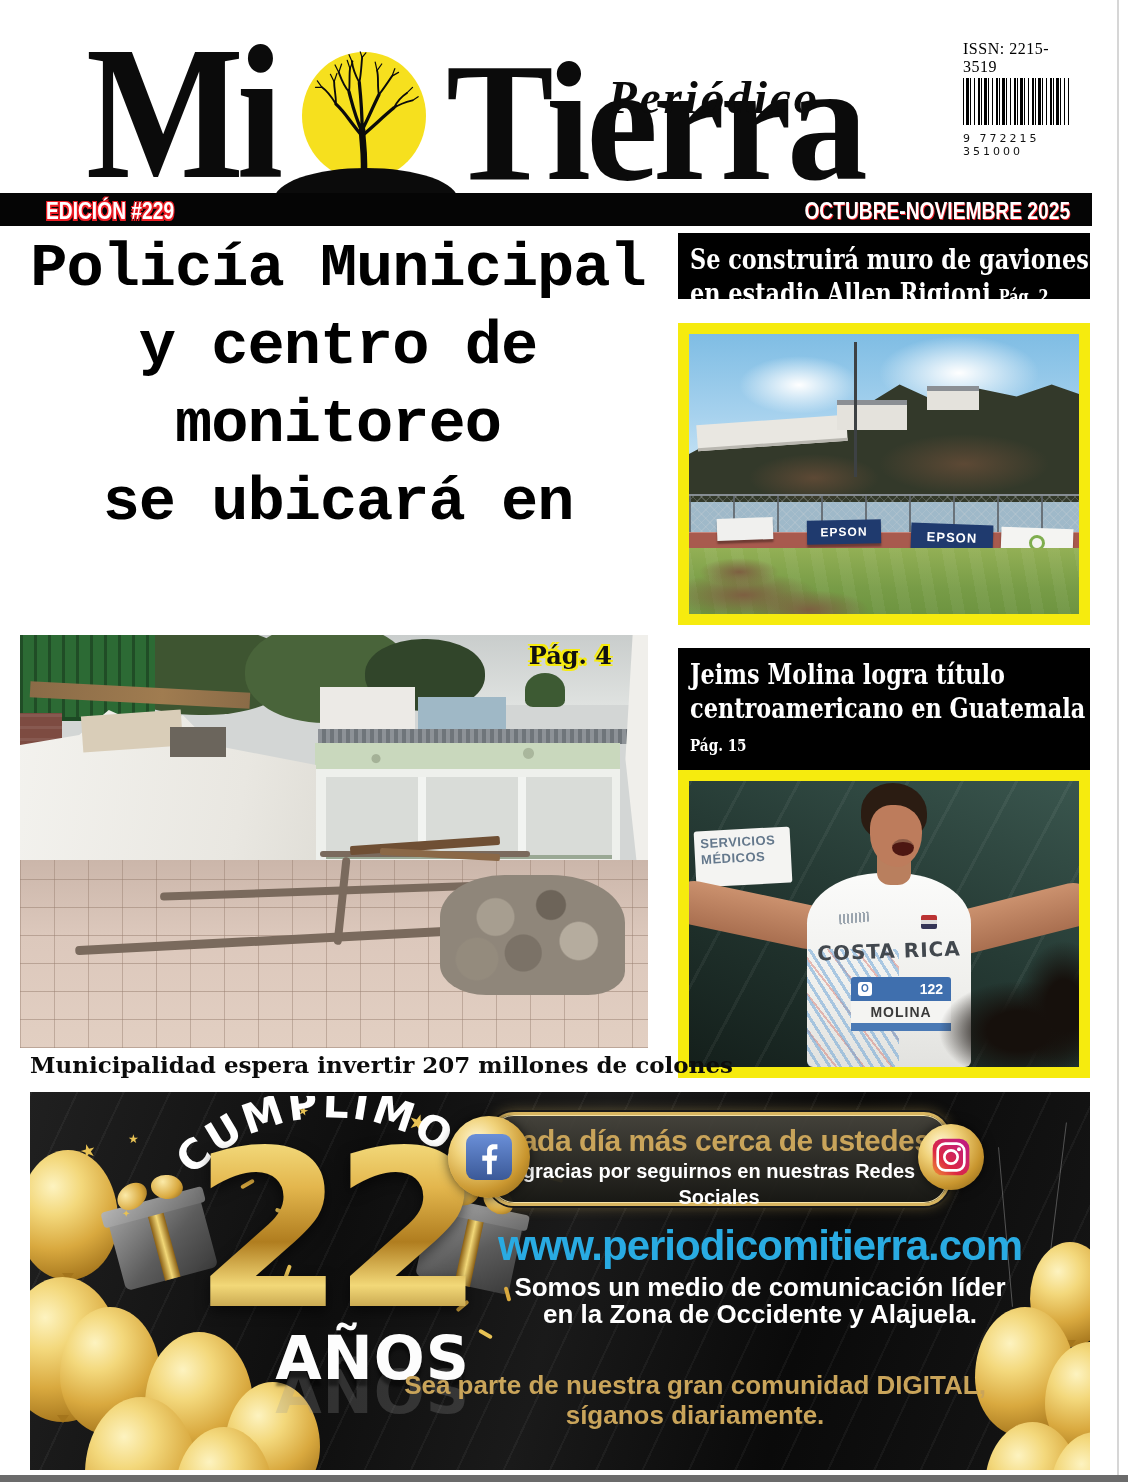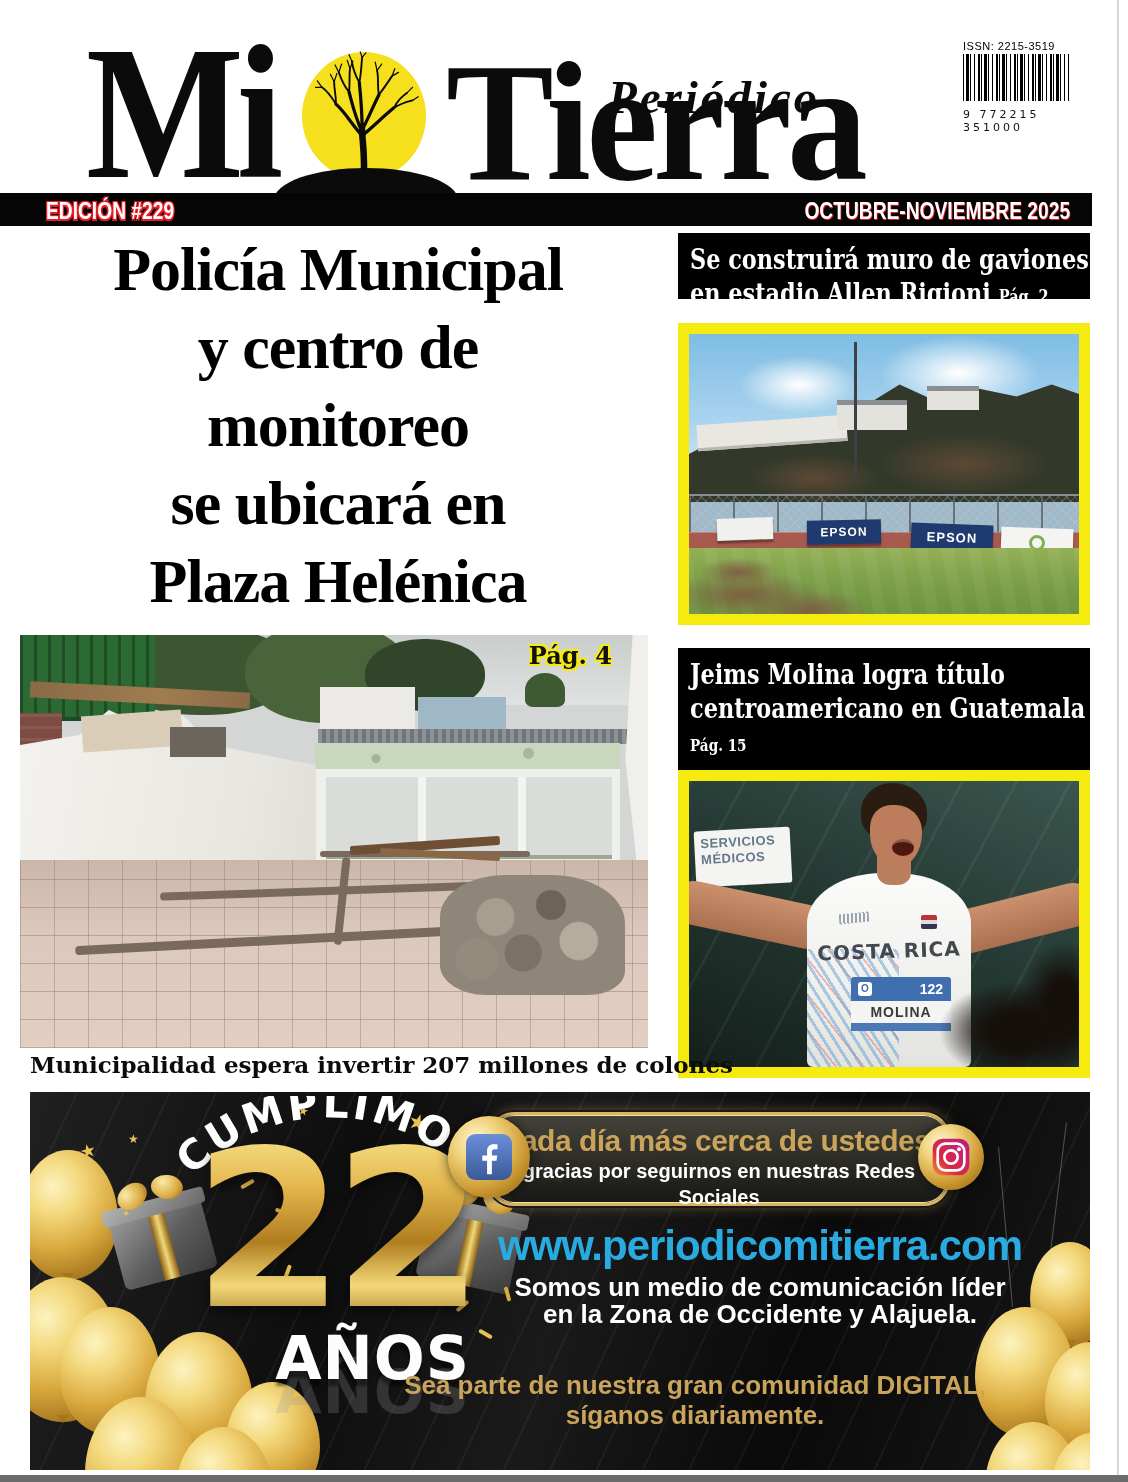--- a/index.html
+++ b/index.html
@@ -17,38 +17,38 @@
                 background:#F6E01E;}
   .logo-tree{position:absolute;left:8px;top:0px;width:112px;height:140px;}
   .logo-mound{position:absolute;left:-26px;top:118px;width:184px;height:32px;background:#0b0b0b;
               border-radius:92px 92px 0 0 / 32px 32px 0 0;}
   .brand-tierra{position:absolute;left:446px;top:37px;font-family:"Liberation Serif",serif;
                 font-weight:bold;font-size:170px;line-height:1;letter-spacing:-5px;color:#0b0b0b;
                 transform:scaleX(0.95);transform-origin:left top;}
   .brand-tagline{position:absolute;left:608px;top:70px;font-family:"Liberation Serif",serif;
                  font-style:italic;font-weight:bold;font-size:47px;letter-spacing:3px;color:#0b0b0b;}
   .barcode-block{position:absolute;left:963px;top:40px;width:106px;text-align:left;}
-  .issn{font-size:11px;letter-spacing:.5px;color:#000;font-family:Liberation Sans, sans-serif;}
+  .issn{font-size:16px;letter-spacing:.5px;color:#000;font-family:Liberation Serif, serif;}
   .bars{height:47px;margin-top:2px;
         background:repeating-linear-gradient(90deg,#000 0 1px,#fff 1px 3px,#000 3px 6px,#fff 6px 7px,
         #000 7px 8px,#fff 8px 11px,#000 11px 12px,#fff 12px 15px,#000 15px 17px,#fff 17px 18px);}
   .bcdigits{font-size:11px;letter-spacing:3px;margin-top:7px;font-family:"DejaVu Sans",sans-serif;}
 
   
   .edition-bar{position:absolute;left:0;top:193px;width:1092px;height:33px;background:#050505;}
   .edition{position:absolute;left:46px;top:4px;font-weight:bold;font-size:24px;color:#fff;
            letter-spacing:0px;transform:scaleX(0.8);transform-origin:left top;
            text-shadow:1.5px 1.5px 0 #ED1C24,-1.5px 1.5px 0 #ED1C24,1.5px -1.5px 0 #ED1C24,-1.5px -1.5px 0 #ED1C24;}
   .pdate{position:absolute;right:22px;top:4px;font-weight:bold;font-size:24px;color:#fff;
          transform:scaleX(0.8);transform-origin:right top;
          text-shadow:1px 1px 0 #ED1C24;}
 
   
   .headline{position:absolute;left:10px;top:230px;width:656px;margin:0;text-align:center;
-            font-family:Liberation Serif, serif;font-weight:bold;font-size:62px;
+            font-family:Liberation Mono, monospace;font-weight:bold;font-size:62px;
             line-height:78px;letter-spacing:-1px;color:#000;}
   .headline span{display:block;}
 
   
   .story-box{position:absolute;left:678px;width:412px;background:#000;color:#fff;padding:10px 12px;}
   .story-box .tl{font-family:"DejaVu Serif","Liberation Serif",serif;font-weight:bold;font-size:28px;
                  line-height:34px;white-space:nowrap;transform:scaleX(0.8);transform-origin:left top;}
   .story-box .pref{font-size:18px;margin-left:10px;}
   .story-box .pref2{font-family:"DejaVu Serif",serif;font-weight:bold;font-size:16px;margin-top:10px;
                     transform:scaleX(0.85);transform-origin:left top;}
@@ -252,21 +252,20 @@
   <div class="edition-bar">
     <span class="edition">EDICIÓN #229</span>
     <span class="pdate">OCTUBRE-NOVIEMBRE 2025</span>
   </div>
 
   <h1 class="headline">
     <span>Policía Municipal</span>
     <span>y centro de</span>
     <span>monitoreo</span>
     <span>se ubicará en</span>
-    <span>Plaza Helénica</span>
   </h1>
 
   <div class="story-box" style="top:233px;height:66px;">
     <div class="tl">
       <span>Se construirá muro de gaviones</span><br>
       <span>en estadio Allen Rigioni</span><span class="pref">Pág. 2</span>
     </div>
   </div>
 
   <div class="photo-frame" style="top:323px;height:302px;">

